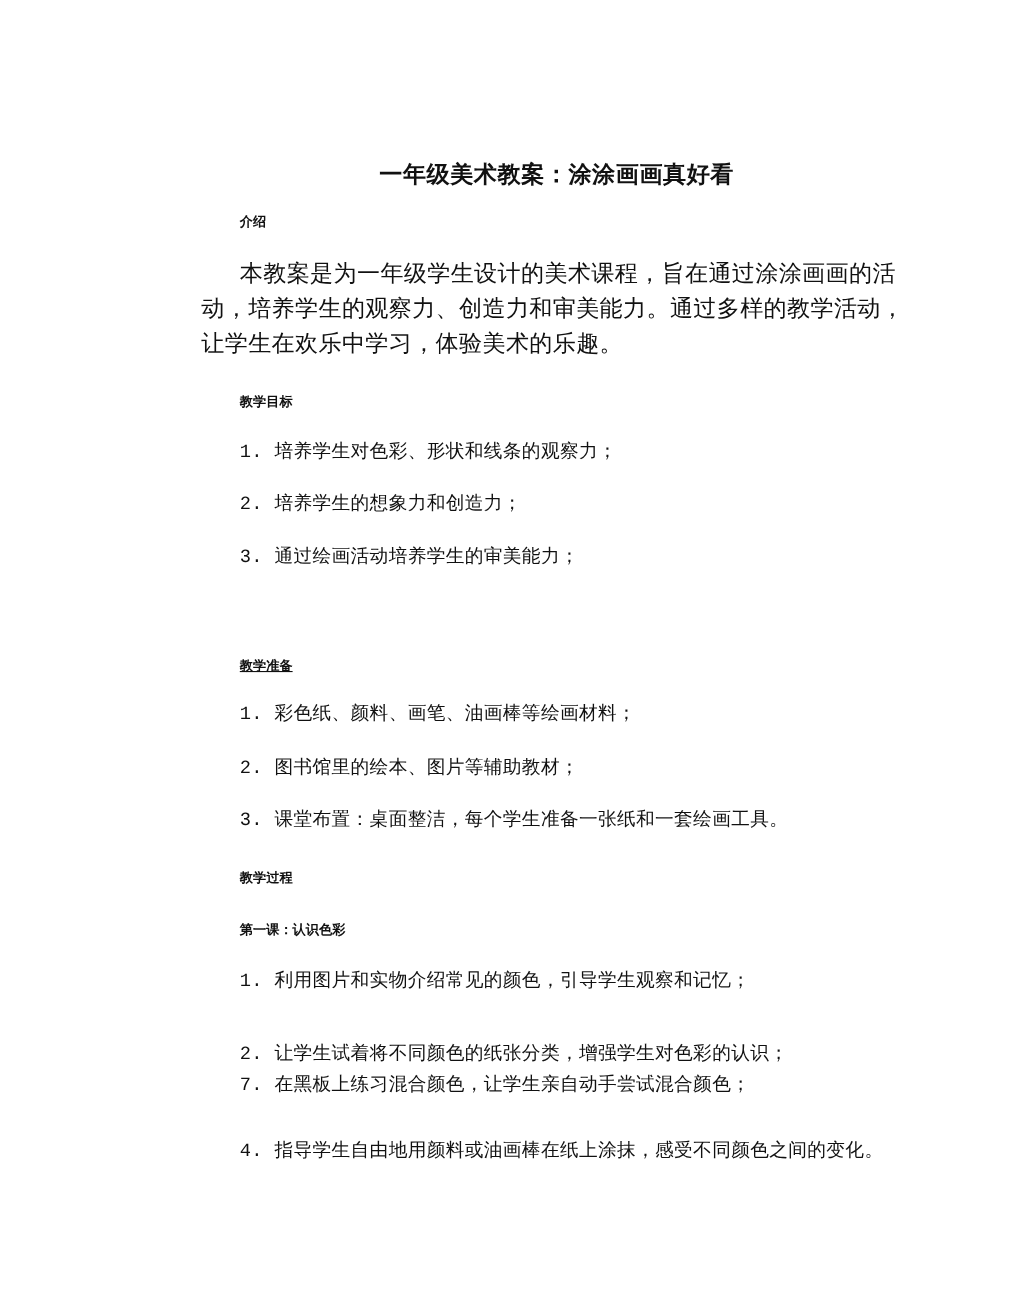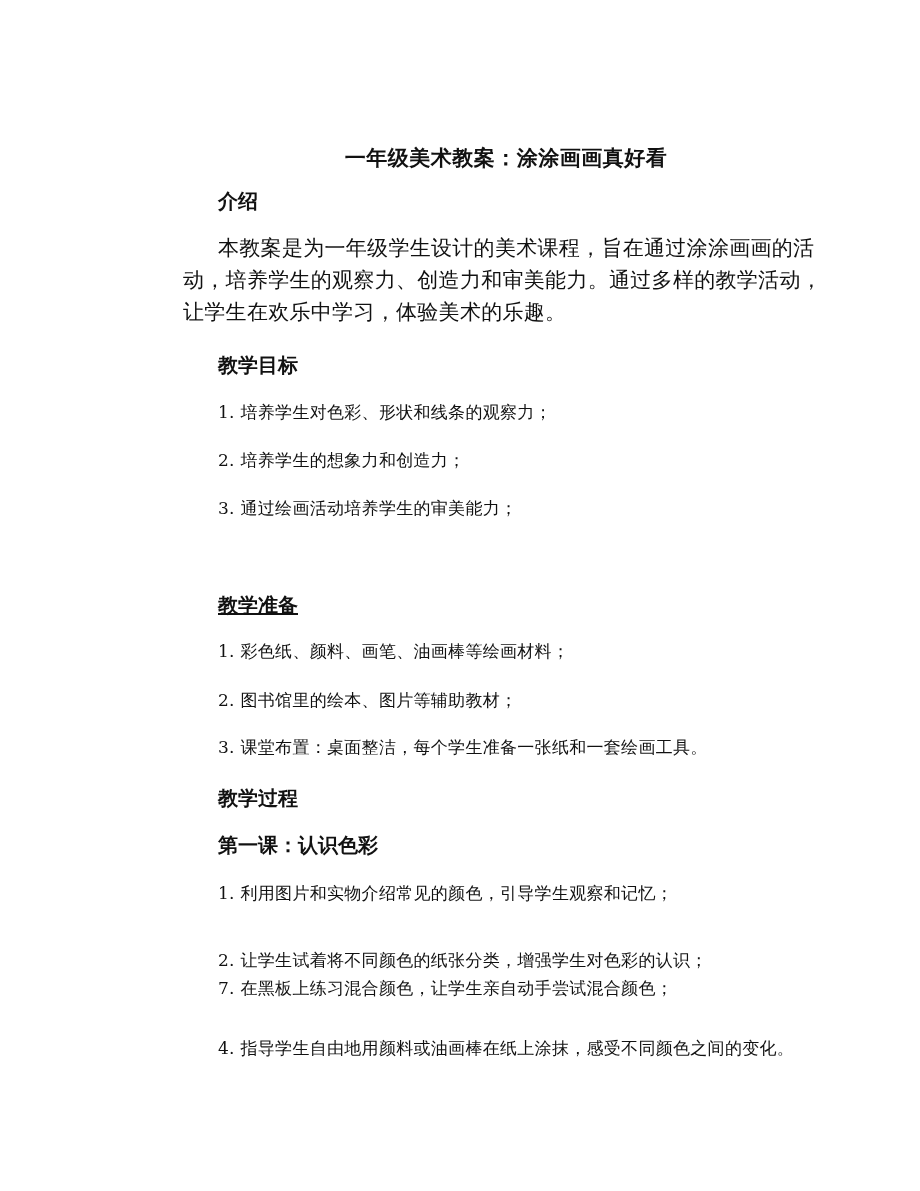--- a/index.html
+++ b/index.html
@@ -10,31 +10,32 @@
     }
     .page { position: absolute; left: 0; top: 0; width: 796px; height: 1191px; margin-left: 46px; }
     .title {
       position: absolute; top: 143px; left: 0; width: 920px; text-align: center;
       font-family: "DejaVu Sans", "Liberation Sans", sans-serif;
       font-size: 21px; font-weight: bold; letter-spacing: 0.5px; line-height: 30px;
     }
     .h {
       position: absolute; left: 172px;
       font-family: "DejaVu Sans", "Liberation Sans", sans-serif;
-      font-size: 20px; font-weight: bold; line-height: 24px;
+      font-size: 12px; font-weight: bold; line-height: 24px;
     }
     .p {
       position: absolute; left: 137px; width: 648px;
       font-size: 21px; line-height: 32px; text-indent: 35px;
       letter-spacing: 0.3px;
     }
     .li {
       position: absolute; left: 172px;
       font-size: 17px; line-height: 24px; letter-spacing: 0.3px;
       white-space: nowrap;
+      font-family: Liberation Mono, monospace;
     }
   </style>
 </head>
 <body>
 
 <div class="page">
   <div class="title">一年级美术教案：涂涂画画真好看</div>
 
   <div class="h" style="top:189px;">介绍</div>
   <div class="p" style="top:232px;">本教案是为一年级学生设计的美术课程，旨在通过涂涂画画的活动，培养学生的观察力、创造力和审美能力。通过多样的教学活动，让学生在欢乐中学习，体验美术的乐趣。</div>

